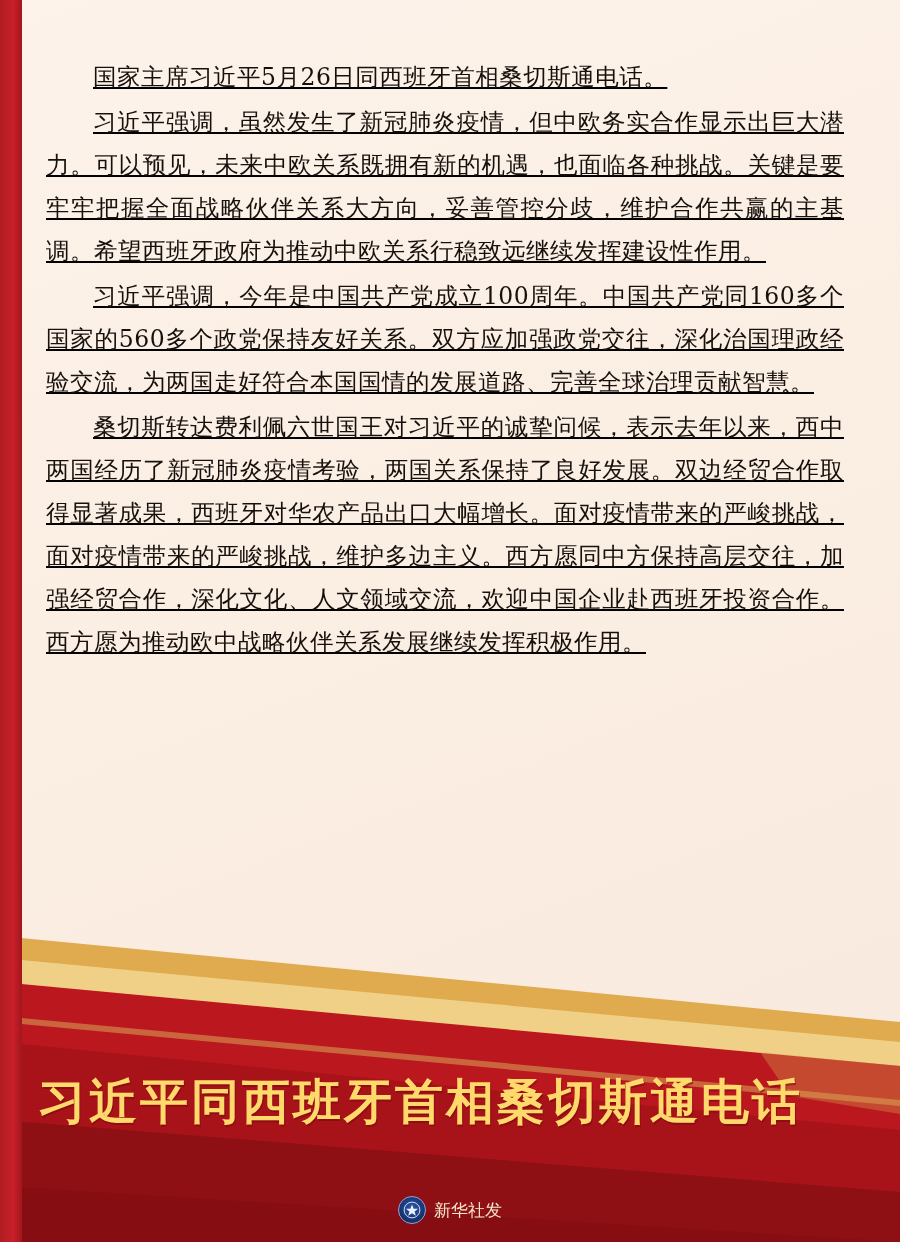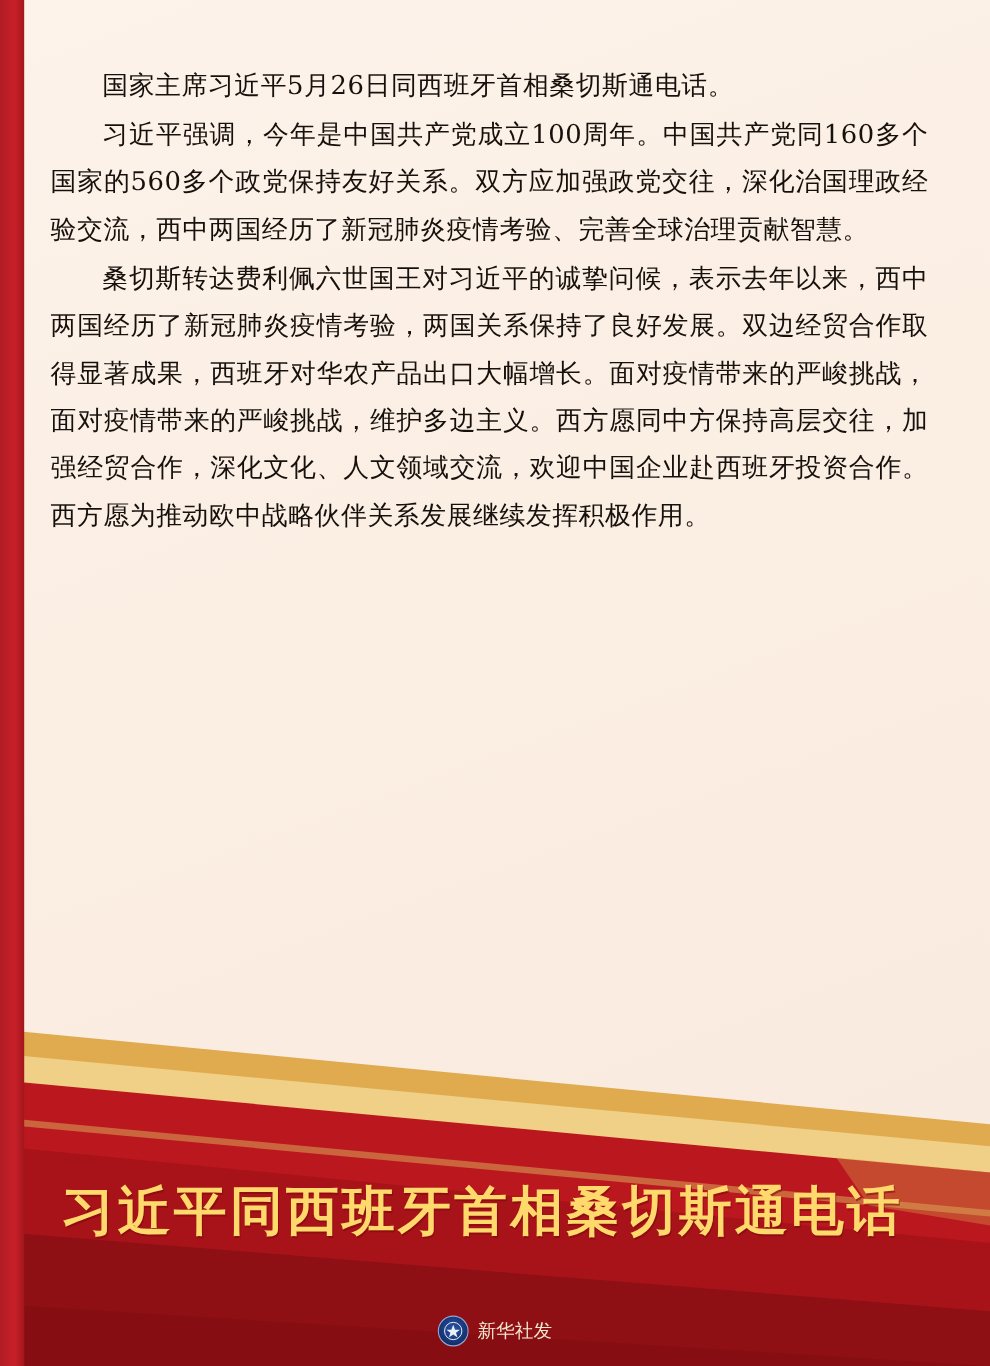--- a/index.html
+++ b/index.html
@@ -37,20 +37,21 @@
     top: 0;
     width: 878px;
     height: 1242px;
     background: linear-gradient(160deg, #fdf3ea 0%, #fbeee3 45%, #f8e9dd 100%);
   }
   .article {
     position: absolute;
     left: 46px;
     top: 56px;
     width: 798px;
+    text-decoration: underline;
   }
   .para {
     margin: 0 0 2px 0;
     font-size: 23.5px;
     line-height: 43px;
     color: #17110d;
     text-indent: 2em;
     text-align: justify;
     letter-spacing: 0.5px;
     font-family: "DejaVu Serif", "Liberation Serif", serif;
@@ -74,21 +75,21 @@
   .banner-title-wrap {
     position: absolute;
     left: 0;
     bottom: 0;
     width: 900px;
     height: 318px;
     z-index: 4;
   }
   .banner-title {
     position: absolute;
-    left: 56px;
+    left: 38px;
     top: 148px;
     width: 840px;
     font-size: 48px;
     line-height: 58px;
     font-weight: bold;
     color: #ffd96b;
     letter-spacing: 3px;
     font-family: "DejaVu Serif", "Liberation Serif", serif;
     text-shadow: 1px 2px 0 rgba(120,10,10,0.55);
     white-space: nowrap;
@@ -125,21 +126,22 @@
 </head>
 <body>
 
 <div class="poster">
 
   <div class="paper"></div>
   <div class="left-bar"></div>
 
   <div class="article">
     <p class="para">国家主席习近平5月26日同西班牙首相桑切斯通电话。</p>
-    <p class="para">习近平强调，今年是中国共产党成立100周年。中国共产党同160多个国家的560多个政党保持友好关系。双方应加强政党交往，深化治国理政经验交流，西中两国经历了新冠肺炎疫情考验、完善全球治理贡献智慧。</p>
+    <p class="para">习近平强调，虽然发生了新冠肺炎疫情，但中欧务实合作显示出巨大潜力。可以预见，未来中欧关系既拥有新的机遇，也面临各种挑战。关键是要牢牢把握全面战略伙伴关系大方向，妥善管控分歧，维护合作共赢的主基调。希望西班牙政府为推动中欧关系行稳致远继续发挥建设性作用。</p>
+    <p class="para">习近平强调，今年是中国共产党成立100周年。中国共产党同160多个国家的560多个政党保持友好关系。双方应加强政党交往，深化治国理政经验交流，为两国走好符合本国国情的发展道路、完善全球治理贡献智慧。</p>
     <p class="para">桑切斯转达费利佩六世国王对习近平的诚挚问候，表示去年以来，西中两国经历了新冠肺炎疫情考验，两国关系保持了良好发展。双边经贸合作取得显著成果，西班牙对华农产品出口大幅增长。面对疫情带来的严峻挑战，面对疫情带来的严峻挑战，维护多边主义。西方愿同中方保持高层交往，加强经贸合作，深化文化、人文领域交流，欢迎中国企业赴西班牙投资合作。西方愿为推动欧中战略伙伴关系发展继续发挥积极作用。</p>
   </div>
 
   <div class="banner">
     <svg class="banner-bg" viewBox="0 0 900 318" preserveAspectRatio="none">
 
       <polygon points="0,12 900,98 900,128 0,42" fill="#e0ab4e"></polygon>
       <polygon points="0,34 900,118 900,150 0,66" fill="#f0cf86"></polygon>
 
       <polygon points="0,58 900,142 900,318 0,318" fill="#bb171e"></polygon>

